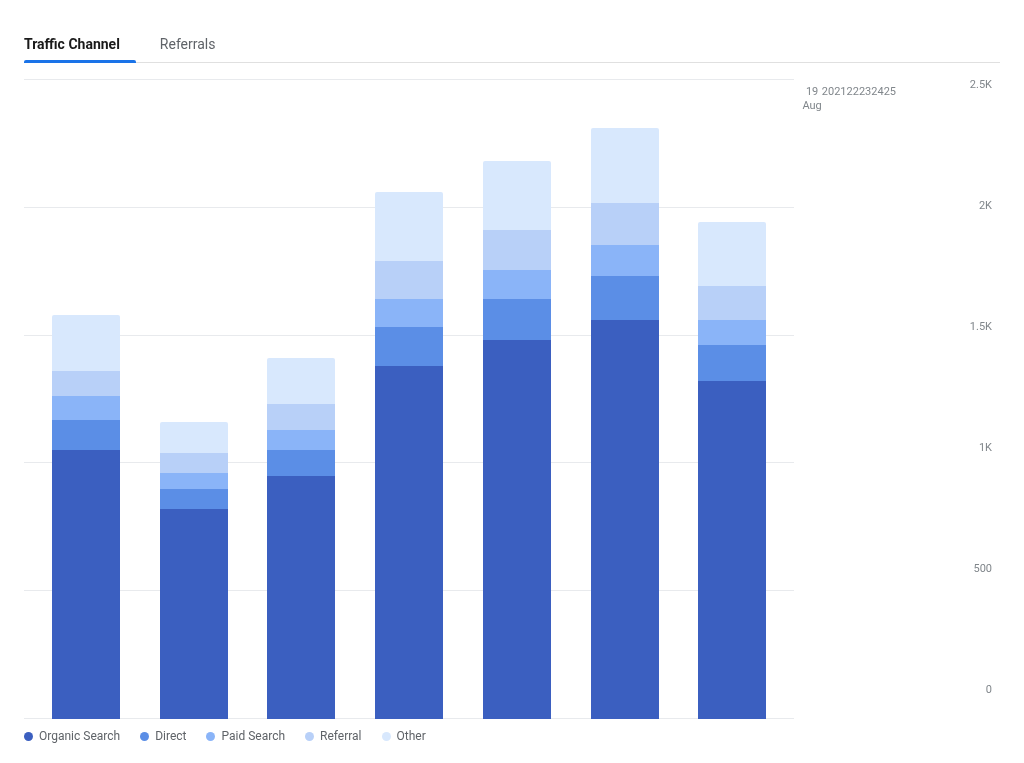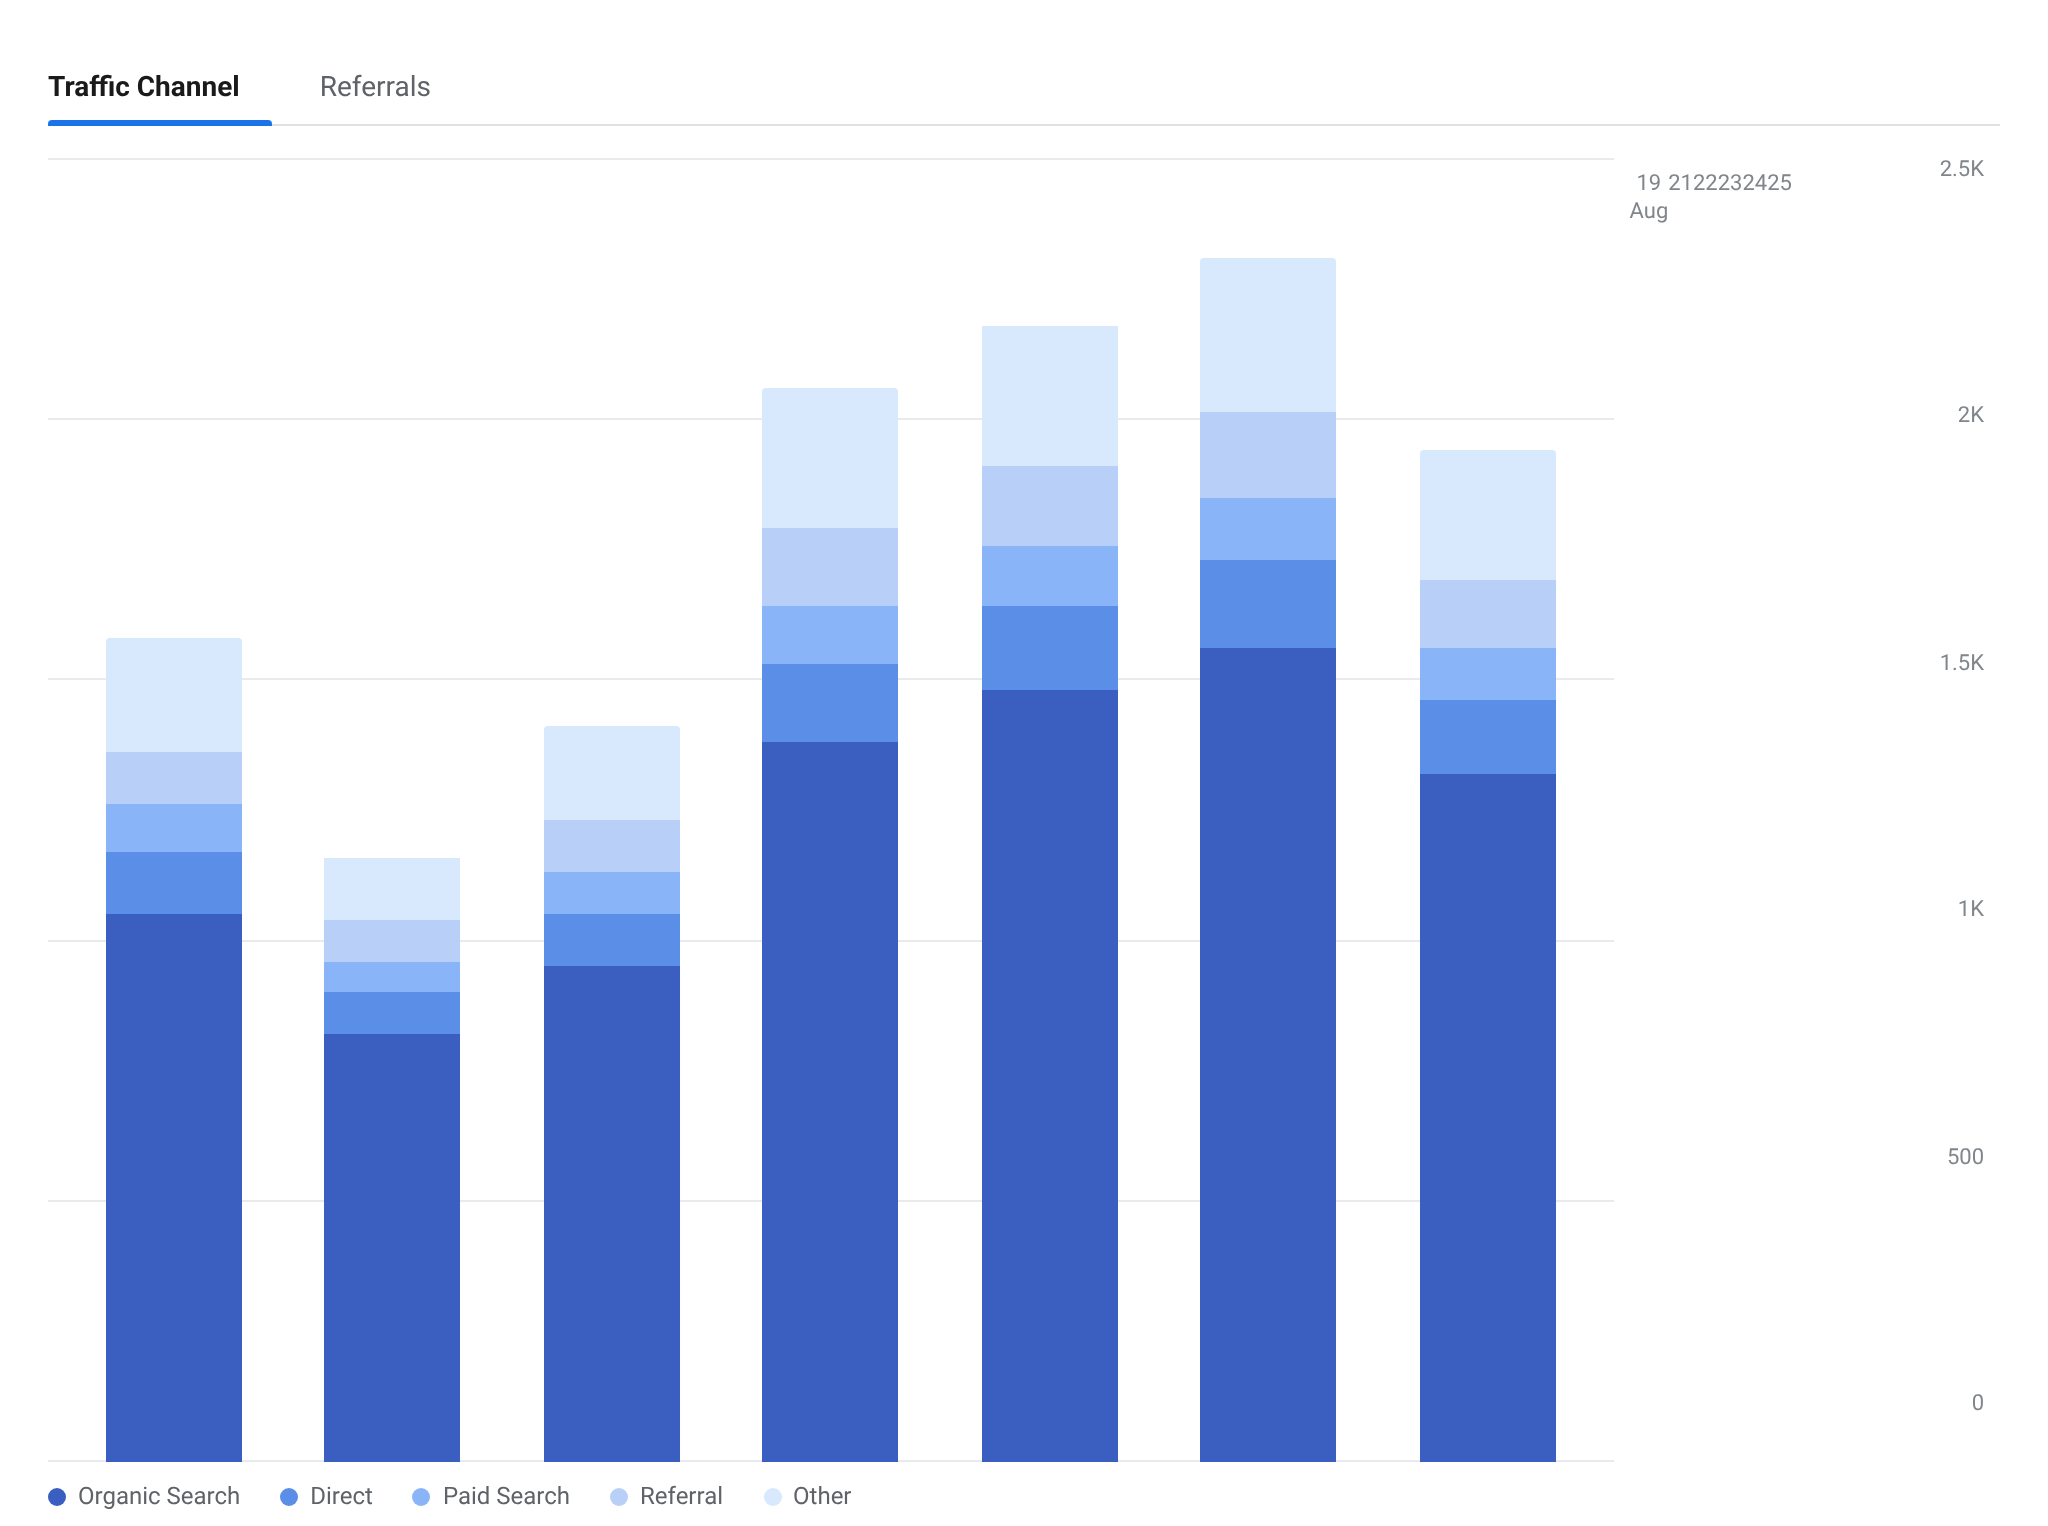--- a/index.html
+++ b/index.html
@@ -6,21 +6,21 @@
     body {
       font-family: 'Google Sans', Roboto, Arial, sans-serif;
       background: #fff;
       color: #333;
       width: 1024px;
       height: 763px;
       overflow: hidden;
     }
     .card {
       background: #fff;
-      padding: 20px 24px 8px 24px;
+      padding: 20px 24px 20px 24px;
       width: 1024px;
       height: 763px;
       display: flex;
       flex-direction: column;
     }
     .card-title {
       font-size: 18px;
       font-weight: 400;
       color: #202124;
       margin-bottom: 8px;
@@ -247,20 +247,21 @@
                   <div class="bar-seg" style="height: 7.21649%; background-color: rgb(91, 142, 230);"></div>
                   <div class="bar-seg" style="height: 5.15464%; background-color: rgb(138, 180, 248);"></div>
                   <div class="bar-seg" style="height: 6.70103%; background-color: rgb(184, 208, 248);"></div>
                   <div class="bar-seg" style="height: 12.8866%; background-color: rgb(216, 232, 253);"></div>
                 </div>
               </div>
             </div>
         </div>
         <div class="x-axis" id="x-axis">
             <div class="x-label">19<br>Aug</div>
+            <div class="x-label">20</div>
             <div class="x-label">21</div>
             <div class="x-label">22</div>
             <div class="x-label">23</div>
             <div class="x-label">24</div>
             <div class="x-label">25</div>
           </div>
       </div>
       <div class="y-axis" id="y-axis">
           <div class="y-label">0</div>
           <div class="y-label">500</div>

